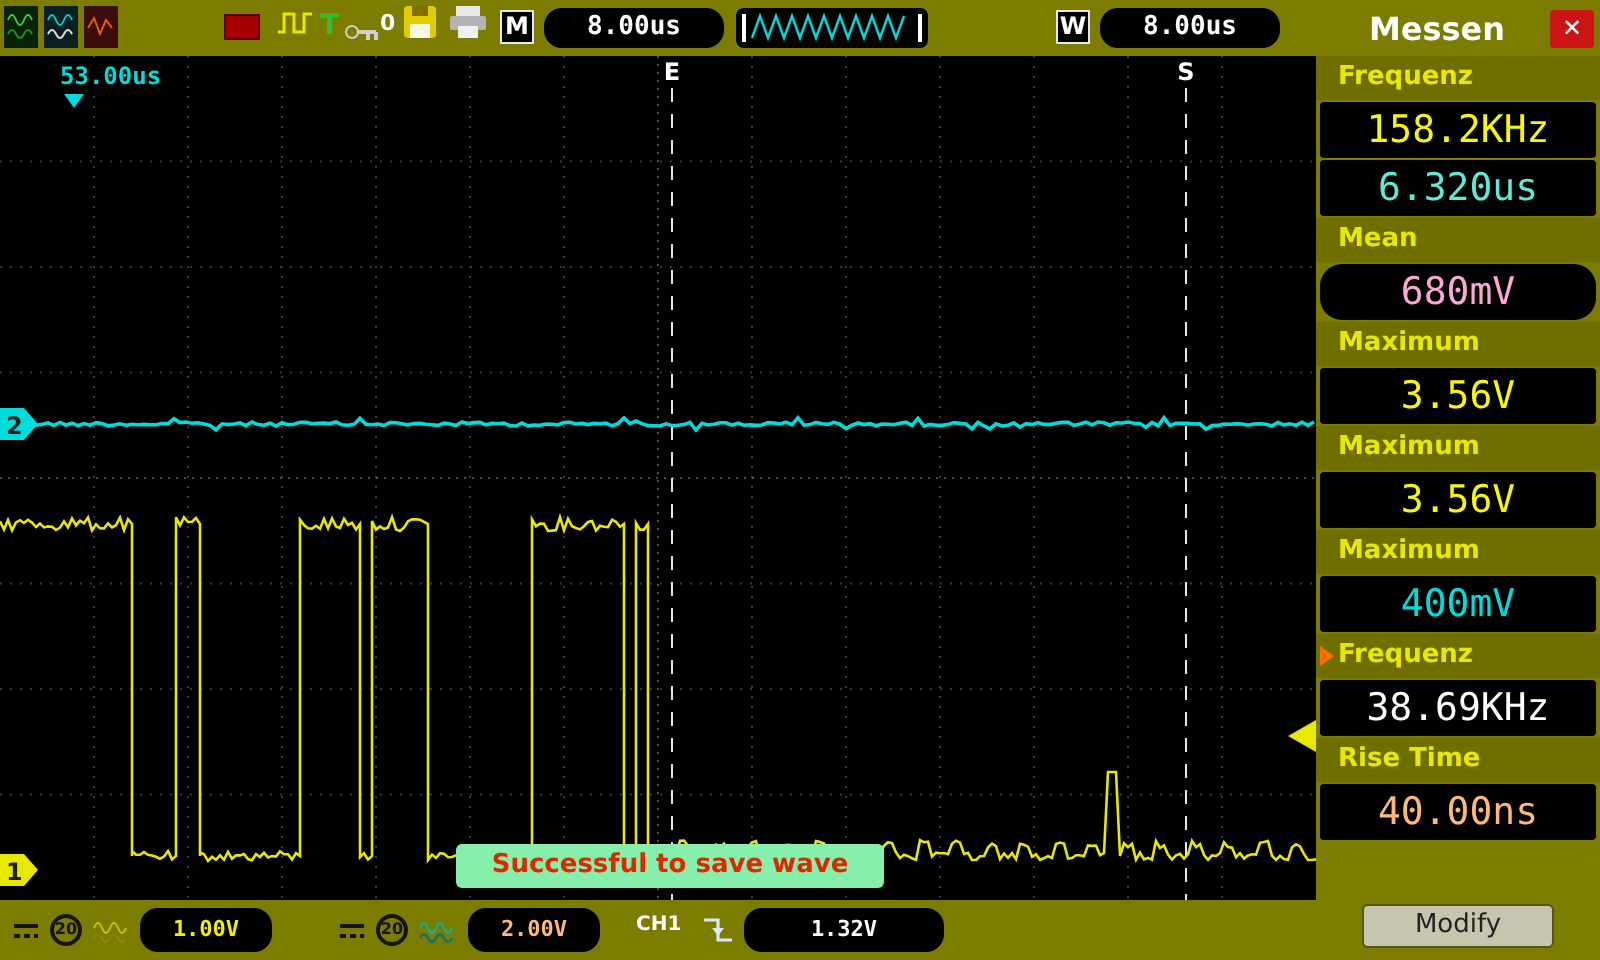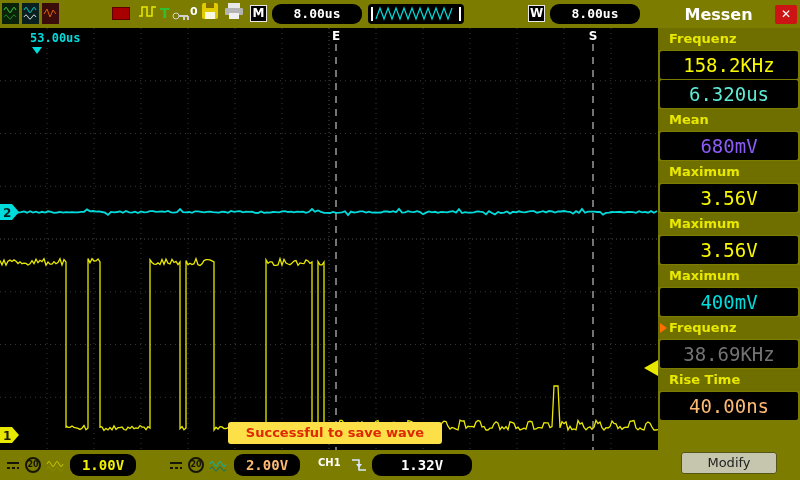--- a/index.html
+++ b/index.html
@@ -19,21 +19,21 @@
   #redbox{position:absolute;left:112px;top:7px;width:18px;height:13px;background:#a80000;border:1px solid #600000}
   .tt{position:absolute;top:5px;font-weight:bold}
 
   
   #wave{position:absolute;left:0;top:28px;width:658px;height:422px;background:#000}
   #delta{position:absolute;left:24px;top:2px;background:#000;color:#00dcdc;
          font:bold 12px "DejaVu Sans Mono",monospace;padding:1px 6px;border-radius:3px}
   #delta-tri{position:absolute;left:32px;top:19px;width:0;height:0;
              border-left:5px solid transparent;border-right:5px solid transparent;
              border-top:7px solid #00dcdc}
-  #toast{position:absolute;left:228px;top:394px;width:214px;height:22px;background:#fde047;
+  #toast{position:absolute;left:228px;top:394px;width:214px;height:22px;background:#86efac;
          border-radius:3px;color:#dd2800;font:bold 13px "DejaVu Sans",sans-serif;
          text-align:center;line-height:22px}
 
   
   #panel{position:absolute;left:658px;top:0;width:142px;height:480px;background:#7c7c00}
   #panel-header{height:28px;display:flex;align-items:center}
   #panel-title{flex:1;text-align:center;color:#fff;font-size:16px;font-weight:bold;padding-left:4px}
   #panel-close{width:22px;height:19px;background:#cc1414;color:#fff;font-size:12px;font-weight:bold;
                text-align:center;line-height:19px;margin-right:3px;border-radius:2px;cursor:default}
   .mlabel{height:22px;line-height:22px;background:#6f6f00;color:#e8e800;font-size:13px;
@@ -43,21 +43,21 @@
           font-weight:normal;color:#f8f800}
   .sel-arrow{position:absolute;left:2px;top:6px;width:0;height:0;display:none;
              border-top:5px solid transparent;border-bottom:5px solid transparent;
              border-left:7px solid #ff7000}
   #modify{position:absolute;left:23px;top:452px;width:96px;height:22px;background:#c6c6ae;
           border:1px solid #55551a;border-radius:3px;color:#222;font-size:13px;
           text-align:center;line-height:20px}
 
   
   #bottombar{position:absolute;left:0;top:450px;width:658px;height:30px;background:#7c7c00}
-  .bb-box{position:absolute;top:4px;height:22px;line-height:22px;font-size:14px}
+  .bb-box{position:absolute;top:4px;height:22px;line-height:22px;font-size:11px}
   .mini{position:absolute;top:8px}
   .bw-circ{position:absolute;width:16px;height:16px;border:2px solid #15150a;border-radius:50%;
            color:#15150a;font-size:8px;font-weight:bold;text-align:center;line-height:12px;top:7px}
   .trig-src{position:absolute;top:7px;color:#fff;font-size:10px;font-weight:bold}
 </style>
 </head>
 <body>
 
 <div id="topbar">
   <span class="tb-icon" style="left:2px">
@@ -174,21 +174,21 @@
       <span>Frequenz</span></div>
     <div class="mvalue" style="color: rgb(248, 248, 0);">158.2KHz</div>
   </div>
   <div>
     <div class="mvalue" style="color: #5eead4;">6.320us</div>
   </div>
   <div>
     <div class="mlabel">
       
       <span>Mean</span></div>
-    <div class="mvalue" style="color: #8b5cf6;">680mV</div>
+    <div class="mvalue" style="color: #f9a8d4; border-radius: 11px;">680mV</div>
   </div>
   <div>
     <div class="mlabel">
       
       <span>Maximum</span></div>
     <div class="mvalue" style="color: rgb(248, 248, 0);">3.56V</div>
   </div>
   <div>
     <div class="mlabel">
       
@@ -198,21 +198,21 @@
   <div>
     <div class="mlabel">
       
       <span>Maximum</span></div>
     <div class="mvalue" style="color: rgb(0, 220, 220);">400mV</div>
   </div>
   <div>
     <div class="mlabel">
       <span class="sel-arrow" style="display: block;"></span>
       <span>Frequenz</span></div>
-    <div class="mvalue" style="color: #737373;">38.69KHz</div>
+    <div class="mvalue" style="color: #ffffff;">38.69KHz</div>
   </div>
   <div>
     <div class="mlabel">
       
       <span>Rise Time</span></div>
     <div class="mvalue" style="color: #fdba74;">40.00ns</div>
   </div>
 
   <div id="modify">Modify</div>
 </div>

